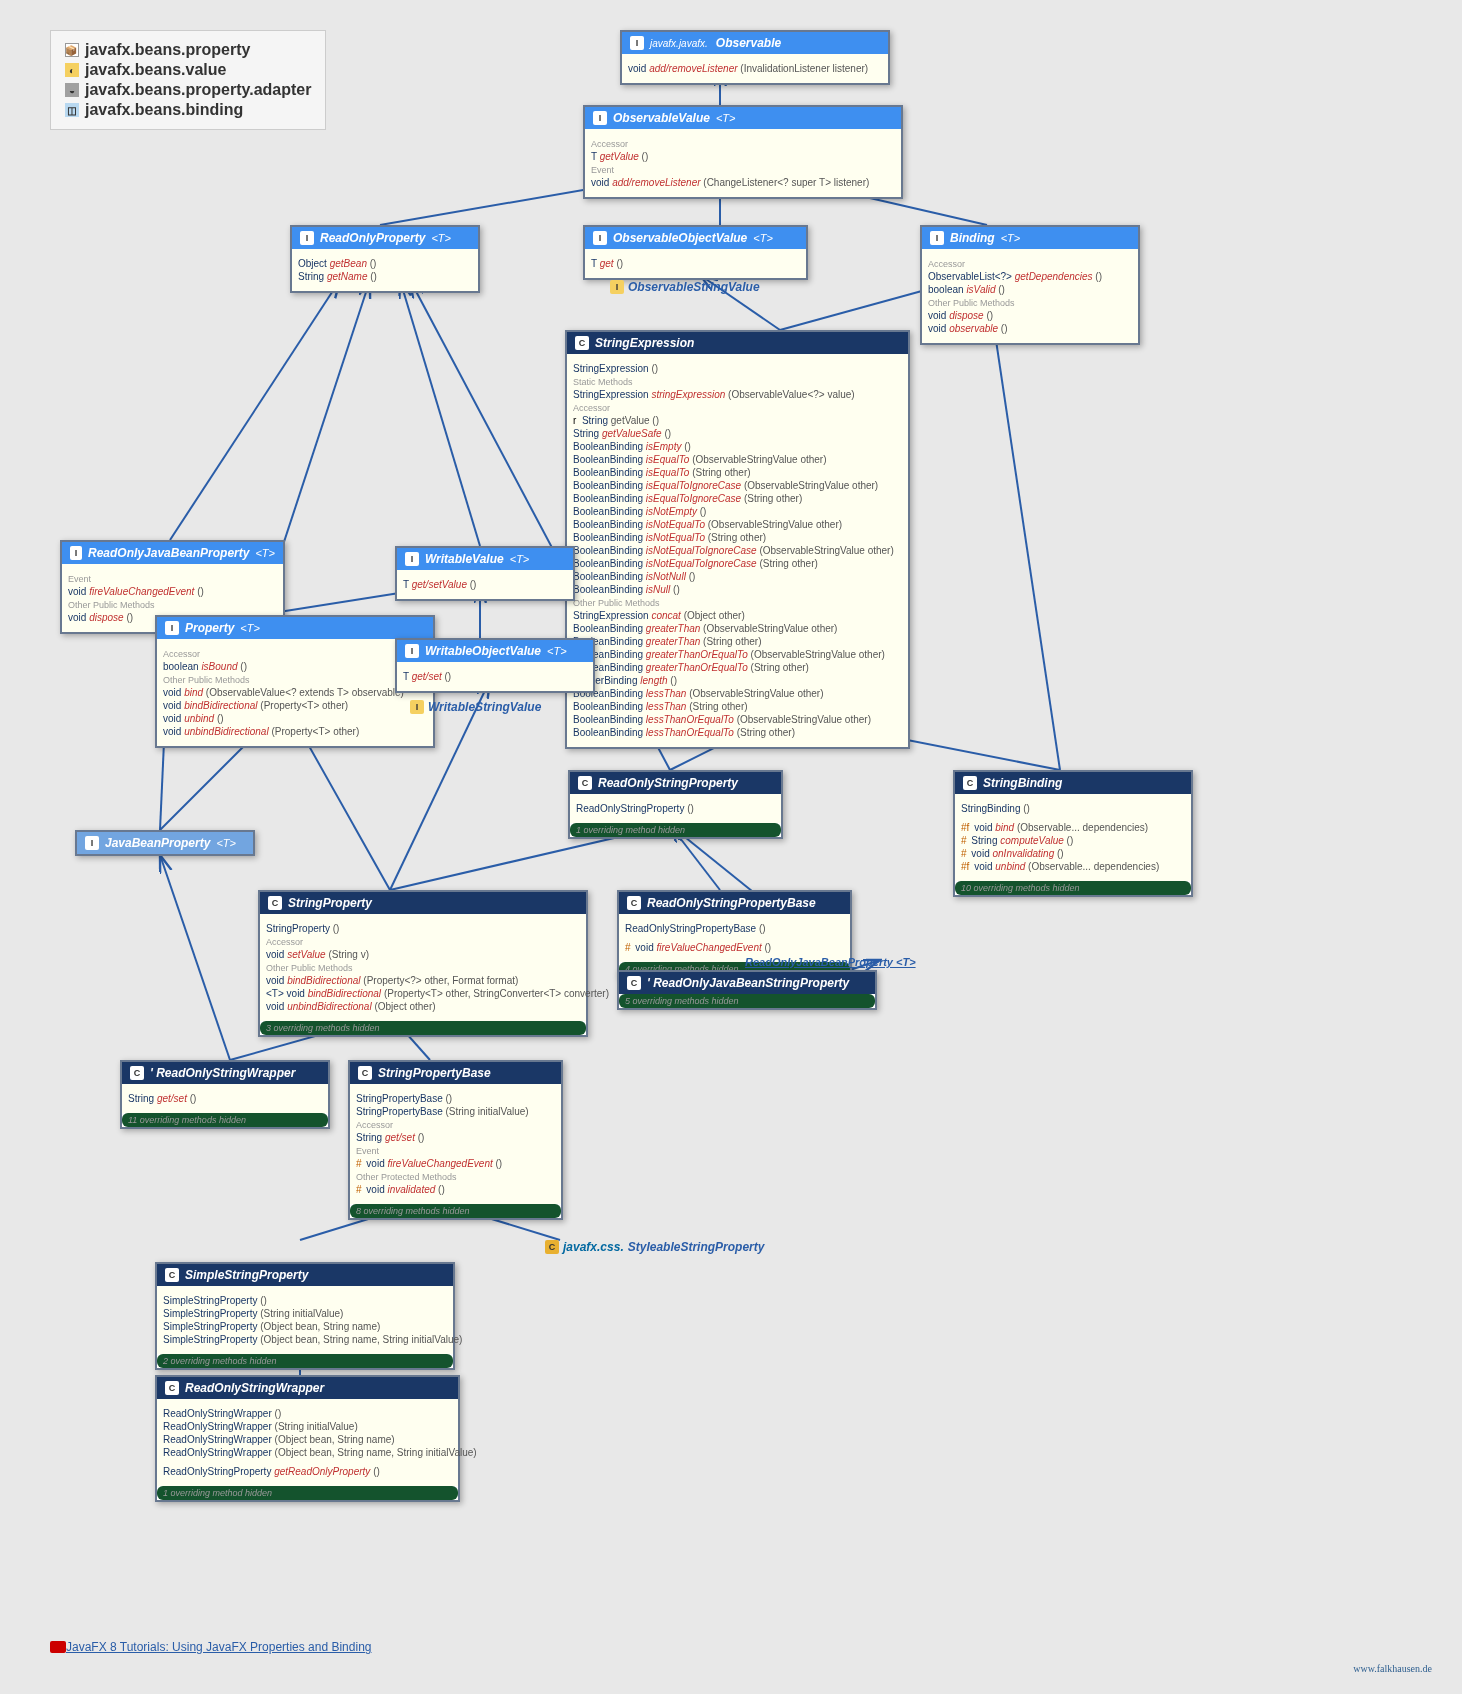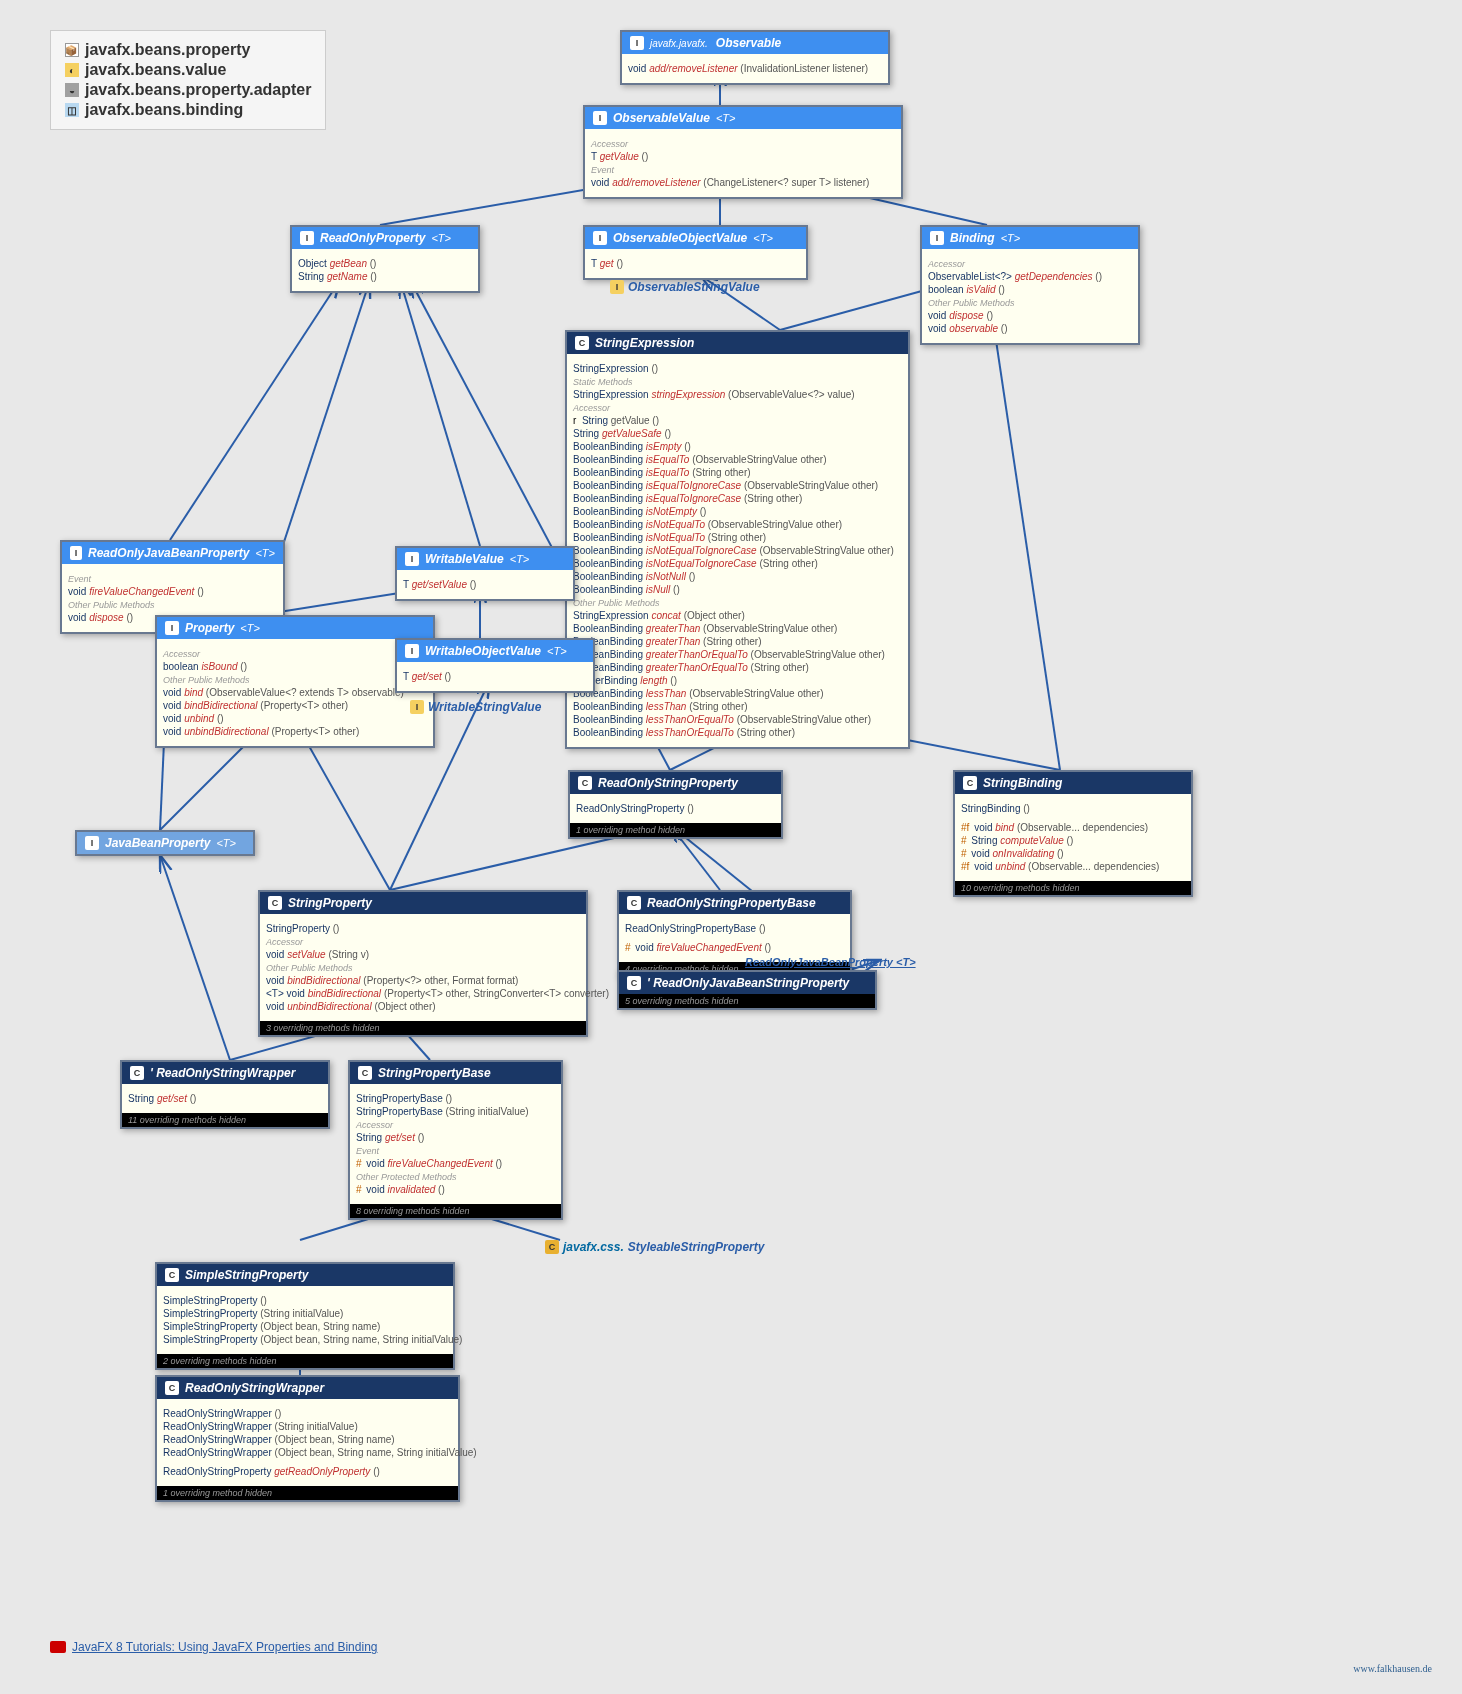--- a/index.html
+++ b/index.html
@@ -71,38 +71,38 @@
     font-size: 9px;
     color: #333;
     font-style: normal;
   }
   .class-body {
     padding: 8px 6px;
     background: #fffff0;
   }
   .section-label {
     color: #999;
-    font-style: italic;
     font-size: 9px;
     margin: 2px 0 1px;
   }
   .method-row {
     padding: 1px 0;
     white-space: nowrap;
     font-size: 10px;
   }
   .ret-type { color: #1a3766; }
   .method-name { color: #c03030; font-style: italic; }
   .params { color: #555; }
   .note {
     color: #999;
     font-style: italic;
-    background: #000000;
+    background: #14532d;
     padding: 2px 6px;
     font-size: 9px;
+    border-radius: 6px;
   }
   .modifier { color: #c06000; margin-right: 2px; }
   .floating-label {
     position: absolute;
     font-style: italic;
     font-weight: bold;
     color: #2a5da8;
     font-size: 12px;
     display: flex;
     align-items: center;
@@ -111,21 +111,21 @@
   .floating-label .class-icon { background: #f5d060; }
   .footer-link {
     position: absolute;
     bottom: 40px;
     left: 50px;
     color: #2a5da8;
     font-size: 12px;
     text-decoration: underline;
     display: flex;
     align-items: center;
-    gap: 6px;
+    gap: 0;
   }
   .footer-link .oracle-icon {
     width: 16px;
     height: 12px;
     background: #c00;
     border-radius: 2px;
   }
   .watermark {
     position: absolute;
     bottom: 20px;

